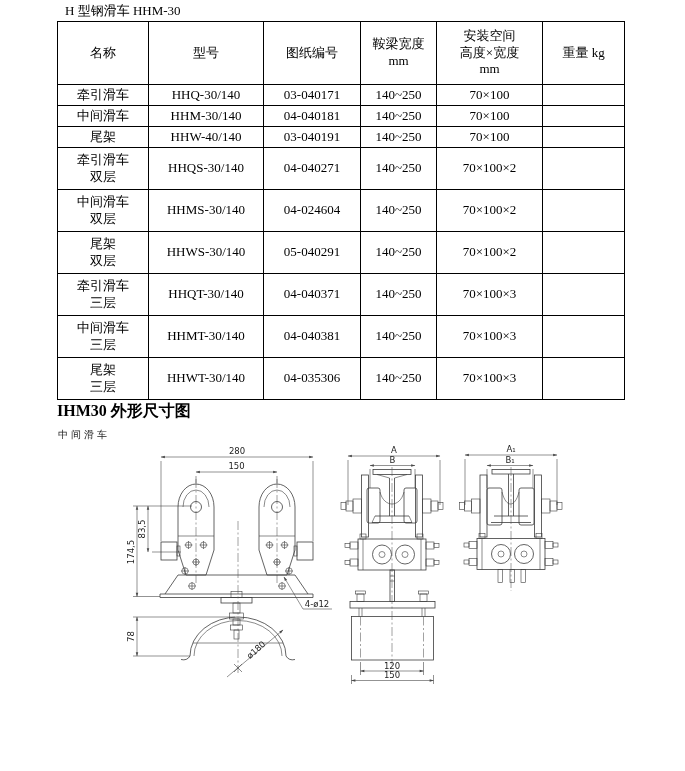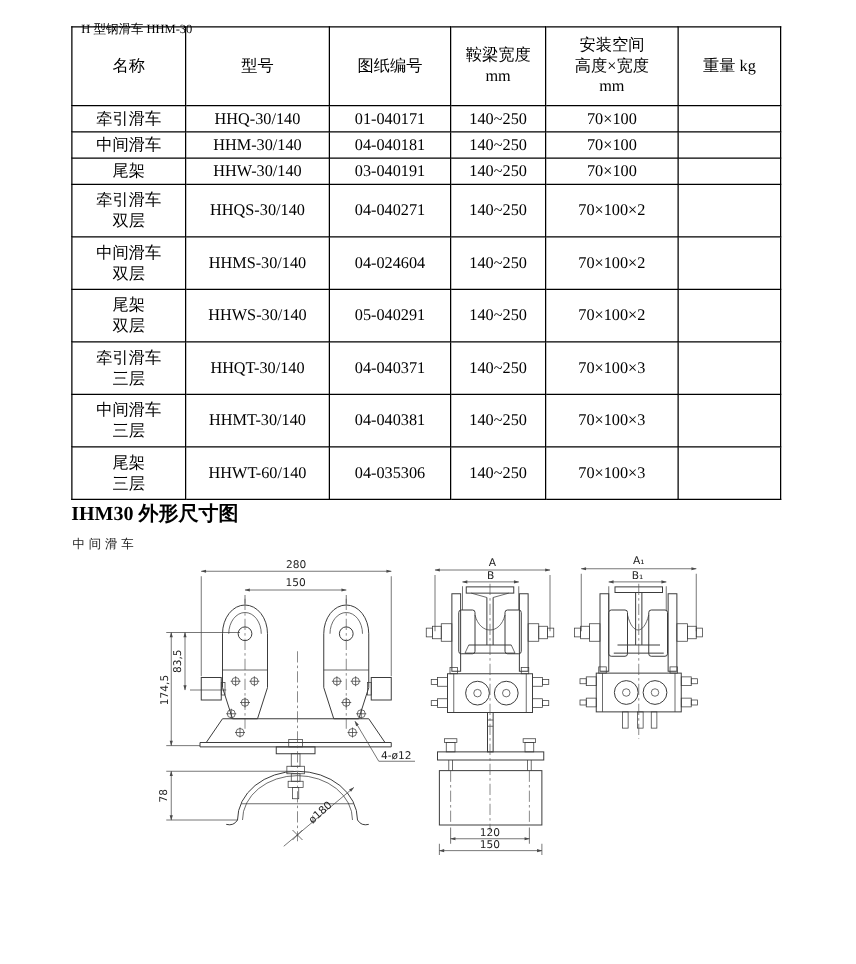--- a/index.html
+++ b/index.html
@@ -1,22 +1,22 @@
 <!DOCTYPE html>
 <html><head>
 <meta charset="utf-8">
 <style>
   html,body { margin:0; padding:0; }
   body {
     width:685px; height:771px; background:#ffffff; position:relative;
     font-family:"Liberation Serif", serif; color:#000; overflow:hidden;
   }
   .doc-title {
-    position:absolute; left:65px; top:16px;
-    font-size:10px; white-space:nowrap;
+    position:absolute; left:65px; top:2px;
+    font-size:13px; white-space:nowrap;
   }
   table.spec {
     position:absolute; left:57px; top:21px;
     border-collapse:collapse; table-layout:fixed;
   }
   table.spec td {
     border:1px solid #000; padding:0; text-align:center; vertical-align:middle;
     font-size:13px; line-height:1.3; overflow:hidden;
   }
   tr.rh { height:63px; }
@@ -70,40 +70,40 @@
       <span class="cellline">mm</span>
     </td>
     <td>重量 kg</td>
   </tr>
 
   <tr class="rs">
     <td>
           <span class="cellline">牵引滑车</span>
         </td>
     <td>HHQ-30/140</td>
-    <td>01-040171</td>
+    <td>03-040171</td>
     <td>140~250</td>
     <td>70×100</td>
     <td></td>
   </tr>
   <tr class="rs">
     <td>
           <span class="cellline">中间滑车</span>
         </td>
     <td>HHM-30/140</td>
     <td>04-040181</td>
     <td>140~250</td>
     <td>70×100</td>
     <td></td>
   </tr>
   <tr class="rs">
     <td>
           <span class="cellline">尾架</span>
         </td>
-    <td>HHW-30/140</td>
+    <td>HHW-40/140</td>
     <td>03-040191</td>
     <td>140~250</td>
     <td>70×100</td>
     <td></td>
   </tr>
   <tr class="rd">
     <td>
       <span class="cellline">牵引滑车</span>
       <span class="cellline">双层</span>
     </td>
@@ -155,21 +155,21 @@
     <td>04-040381</td>
     <td>140~250</td>
     <td>70×100×3</td>
     <td></td>
   </tr>
   <tr class="rd">
     <td>
       <span class="cellline">尾架</span>
       <span class="cellline">三层</span>
     </td>
-    <td>HHWT-60/140</td>
+    <td>HHWT-30/140</td>
     <td>04-035306</td>
     <td>140~250</td>
     <td>70×100×3</td>
     <td></td>
   </tr>
 </tbody>
   </table>
 
 <svg class="drawing" width="630" height="290" viewBox="0 0 630 290">
   <defs>

